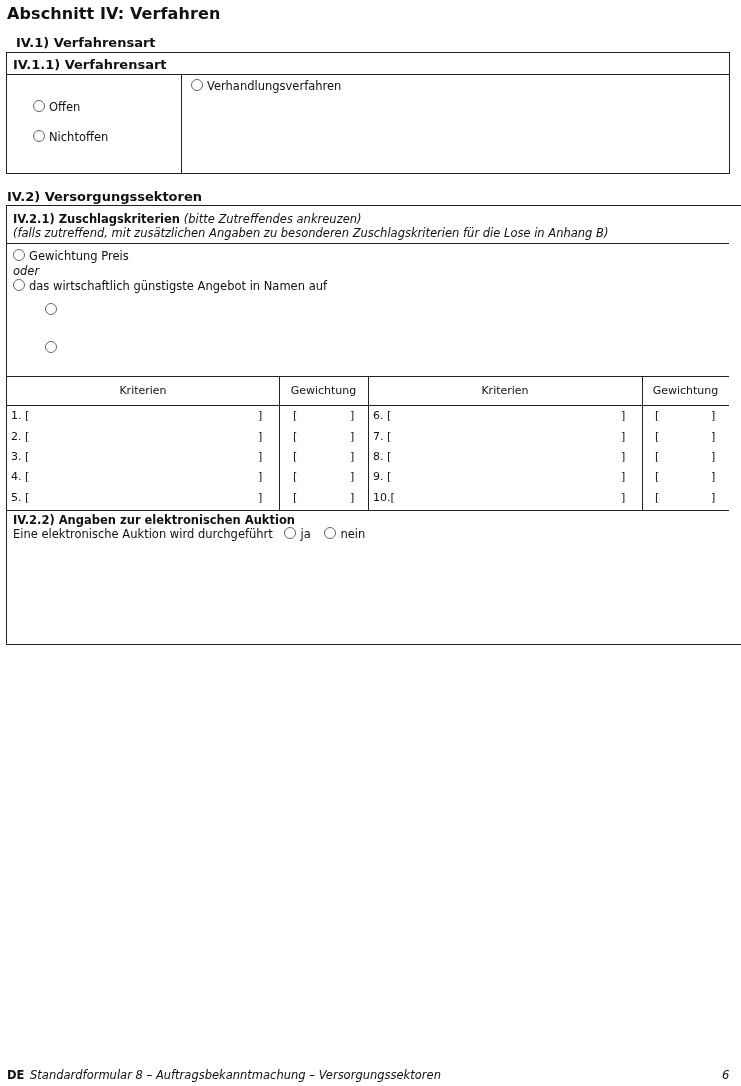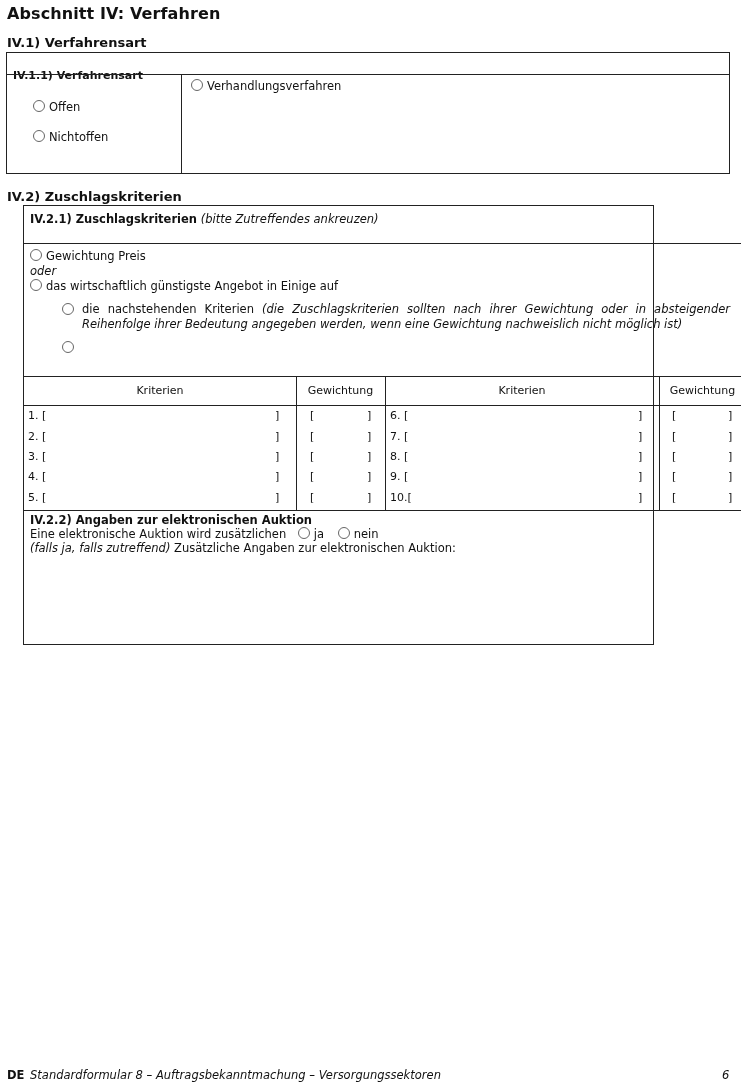--- a/index.html
+++ b/index.html
@@ -21,60 +21,58 @@
   .vline { position:absolute; width:0; border-left:1px solid #222; }
   .justify { text-align:justify; text-align-last:left; }
   .cell { position:absolute; font-size:11px; }
   .footer { left:7px; top:1068px; font-size:11.5px; }
 </style>
 </head>
 <body>
 
 <div class="abs title">Abschnitt IV: Verfahren</div>
 
-<div class="abs h2" style="left:7px;top:35px;">IV.1)  Verfahrensart</div>
+<div class="abs h2" style="left:16px;top:35px;">IV.1)  Verfahrensart</div>
 
 <div class="box" style="left:6px;top:52px;width:724px;height:122px;">
-  <div class="abs bold" style="left:6px;top:16px;font-size:11px;">IV.1.1)  Verfahrensart</div>
+  <div class="abs bold" style="left:6px;top:4px;font-size:13px;">IV.1.1)  Verfahrensart</div>
   <div class="hline" style="left:0;top:21px;width:722px;"></div>
   <div class="vline" style="left:174px;top:21px;height:100px;"></div>
 
   <div class="abs" style="left:26px;top:47px;">
     <span class="radio"></span><span>Offen</span>
   </div>
   <div class="abs" style="left:26px;top:77px;">
     <span class="radio"></span><span>Nichtoffen</span>
   </div>
 
   <div class="abs" style="left:184px;top:26px;text-align:right;">
     <span class="radio"></span><span>Verhandlungsverfahren</span>
   </div>
 </div>
 
-<div class="abs h2" style="left:7px;top:189px;">IV.2)  Zuschlagskriterien</div>
+<div class="abs h2" style="left:7px;top:189px;">IV.2)  Versorgungssektoren</div>
 
-<div class="box" style="left:23px;top:205px;width:631px;height:440px;">
+<div class="box" style="left:6px;top:205px;width:736px;height:440px;">
   <div class="abs" style="left:6px;top:6px;line-height:14px;">
     <span class="bold">IV.2.1)  Zuschlagskriterien</span><span class="it"> (bitte Zutreffendes ankreuzen)</span><br>
+    <span class="it">(falls zutreffend, mit zusätzlichen Angaben zu besonderen Zuschlagskriterien für die Lose in Anhang B)</span>
   </div>
   <div class="hline" style="left:0;top:37px;width:722px;"></div>
 
   <div class="abs" style="left:6px;top:43px;">
     <span class="radio"></span><span>Gewichtung Preis</span>
   </div>
   <div class="abs it" style="left:6px;top:58px;">oder</div>
   <div class="abs" style="left:6px;top:73px;">
-    <span class="radio"></span><span>das wirtschaftlich günstigste Angebot in Einige auf</span>
+    <span class="radio"></span><span>das wirtschaftlich günstigste Angebot in Namen auf</span>
   </div>
 
   <div class="abs" style="left:38px;top:97px;">
     <span class="radio"></span>
-  </div>
-  <div class="abs justify" style="left:58px;top:96px;width:648px;line-height:15px;">
-    <span>die nachstehenden Kriterien</span><span class="it"> (die Zuschlagskriterien sollten nach ihrer Gewichtung oder in absteigender Reihenfolge ihrer Bedeutung angegeben werden, wenn eine Gewichtung nachweislich nicht möglich ist)</span>
   </div>
 
   <div class="abs" style="left:38px;top:135px;">
     <span class="radio"></span>
   </div>
 
   <div class="hline" style="left:0;top:170px;width:722px;"></div>
   <div class="hline" style="left:0;top:199px;width:722px;"></div>
   <div class="hline" style="left:0;top:304px;width:722px;"></div>
   <div class="vline" style="left:272px;top:170px;height:134px;"></div>
@@ -143,26 +141,23 @@
   </div>
   <div>
     <div class="cell" style="left:366px;top:285px;">10.[</div>
     <div class="cell" style="left:614px;top:285px;">]</div>
     <div class="cell" style="left:648px;top:285px;">[</div>
     <div class="cell" style="left:704px;top:285px;">]</div>
   </div>
 
   <div class="abs bold" style="left:6px;top:307px;">IV.2.2)  Angaben zur elektronischen Auktion</div>
   <div class="abs" style="left:6px;top:321px;">
-    <span>Eine elektronische Auktion wird zusätzlichen</span>
+    <span>Eine elektronische Auktion wird durchgeführt</span>
     <span class="radio" style="margin-left:8px;"></span><span>ja</span>
     <span class="radio" style="margin-left:10px;"></span><span>nein</span>
-  </div>
-  <div class="abs" style="left:6px;top:335px;">
-    <span class="it">(falls ja, falls zutreffend)</span><span> Zusätzliche Angaben zur elektronischen Auktion:</span>
   </div>
   <div class="abs" style="left:6px;top:352px;width:710px;height:80px;"></div>
 </div>
 
 <div class="abs footer">
   <span class="bold">DE</span>
   <span class="it" style="margin-left:2px;">Standardformular  8 – Auftragsbekanntmachung – Versorgungssektoren</span>
 </div>
 <div class="abs it" style="left:722px;top:1068px;font-size:11.5px;">6</div>
 

